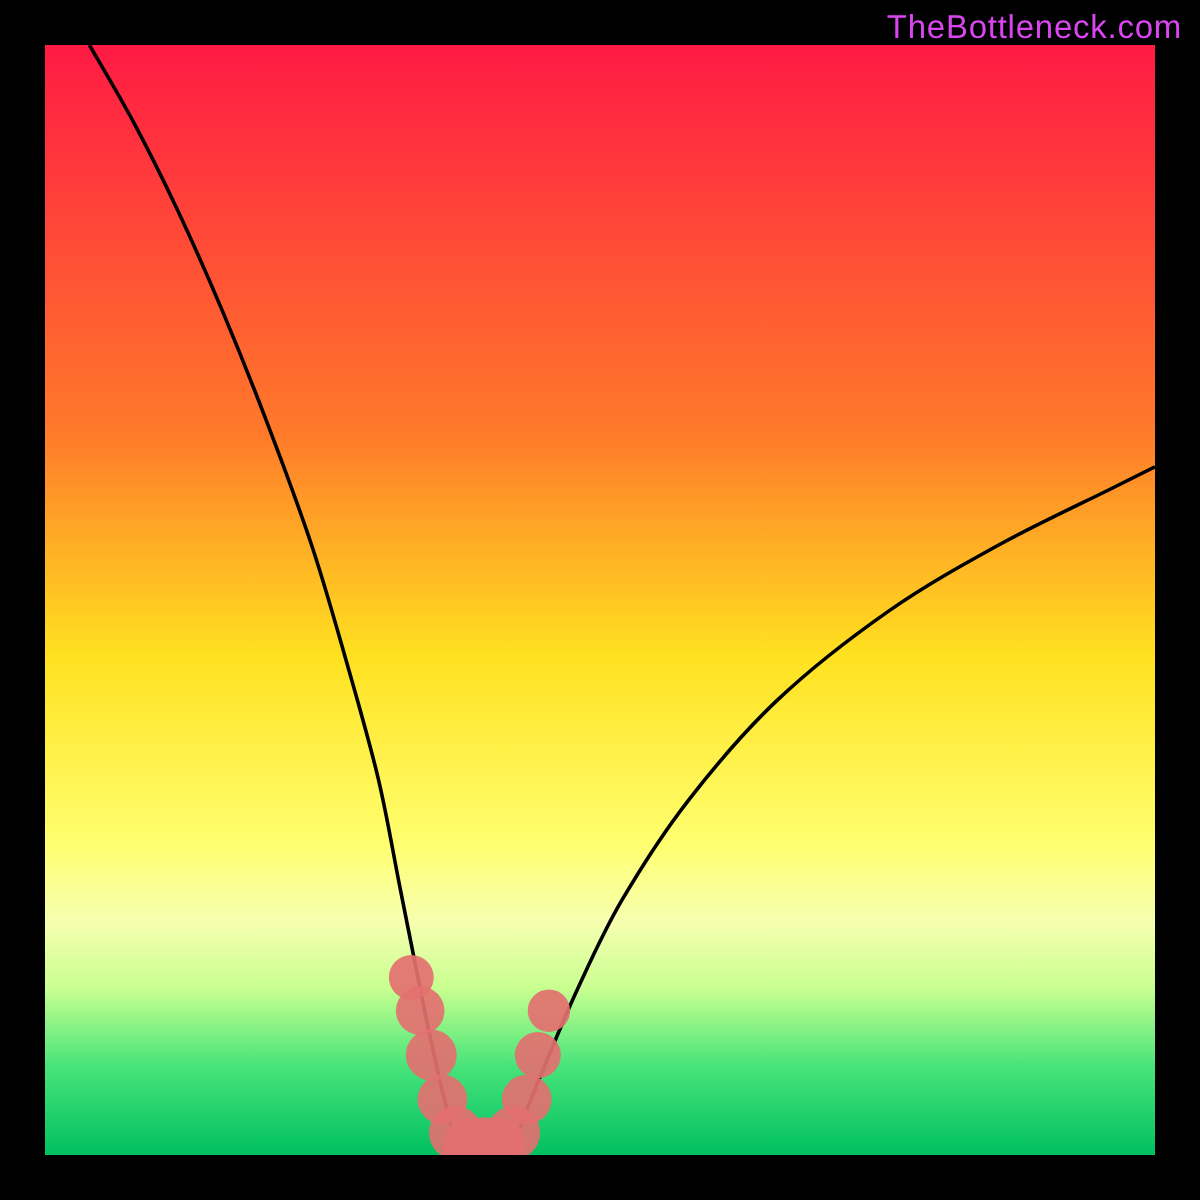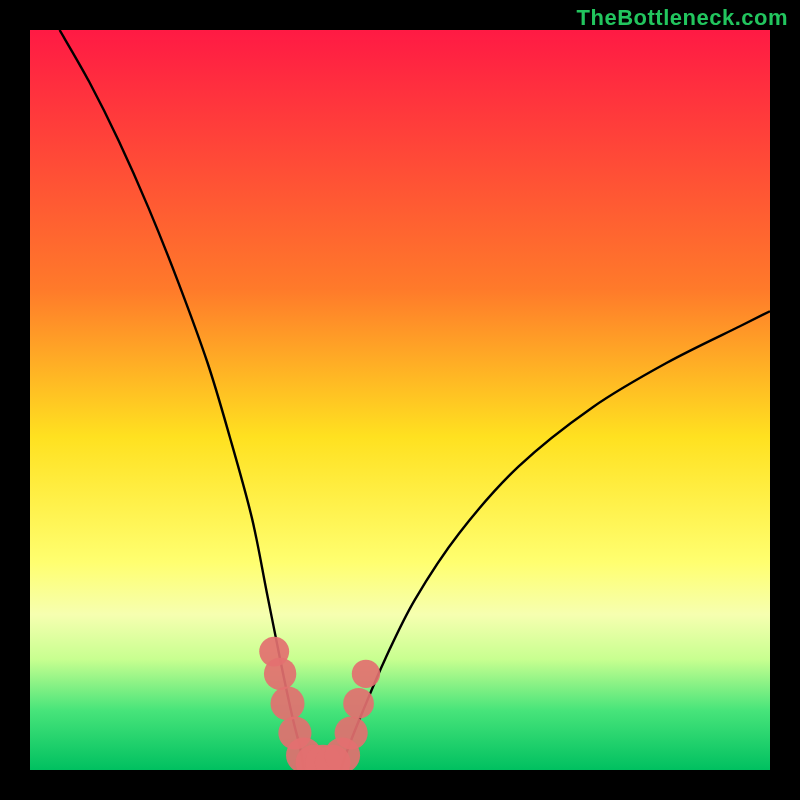--- a/index.html
+++ b/index.html
@@ -14,23 +14,23 @@
   .frame {
     width: 800px;
     height: 800px;
     position: relative;
     background: #000;
   }
   .watermark {
     position: absolute;
     top: 5px;
     right: 12px;
-    color: #22c55e;
+    color: #d946ef;
     font-size: 22px;
-    font-weight: bold;
+    font-weight: normal;
     letter-spacing: 0.5px;
     z-index: 4;
   }
   svg {
     display: block;
   }
 </style>
 </head>
 <body>
 

